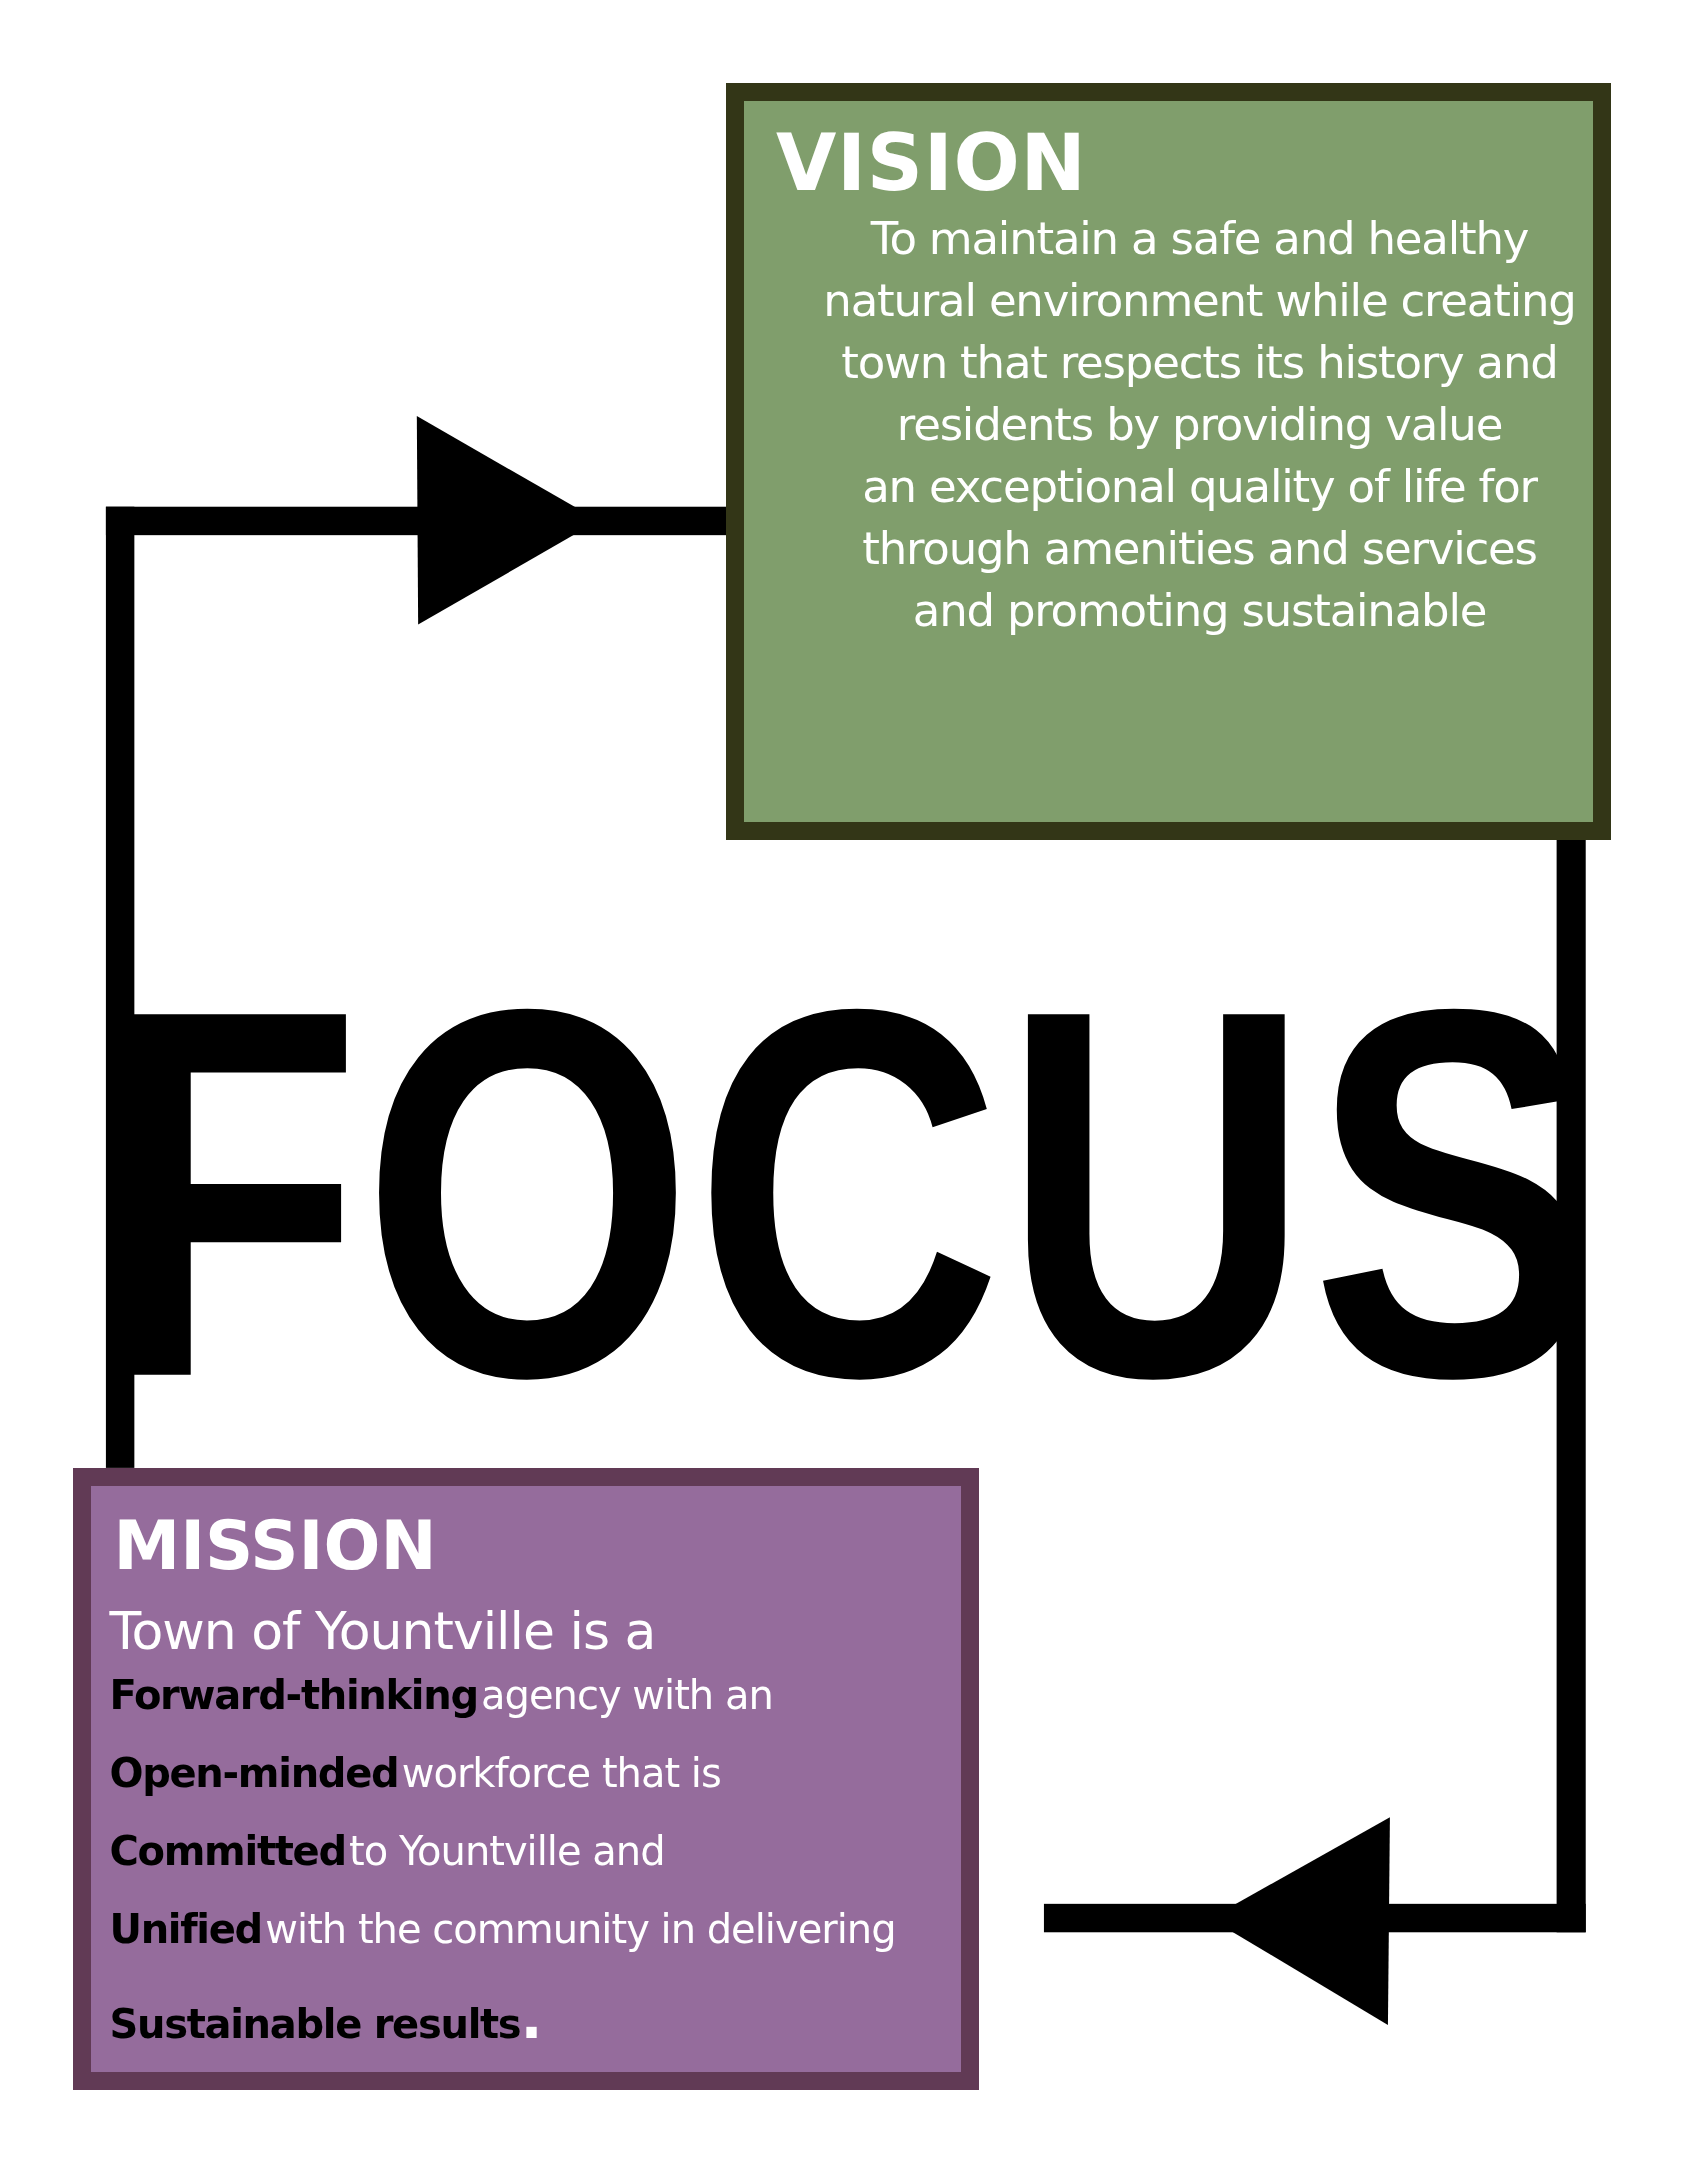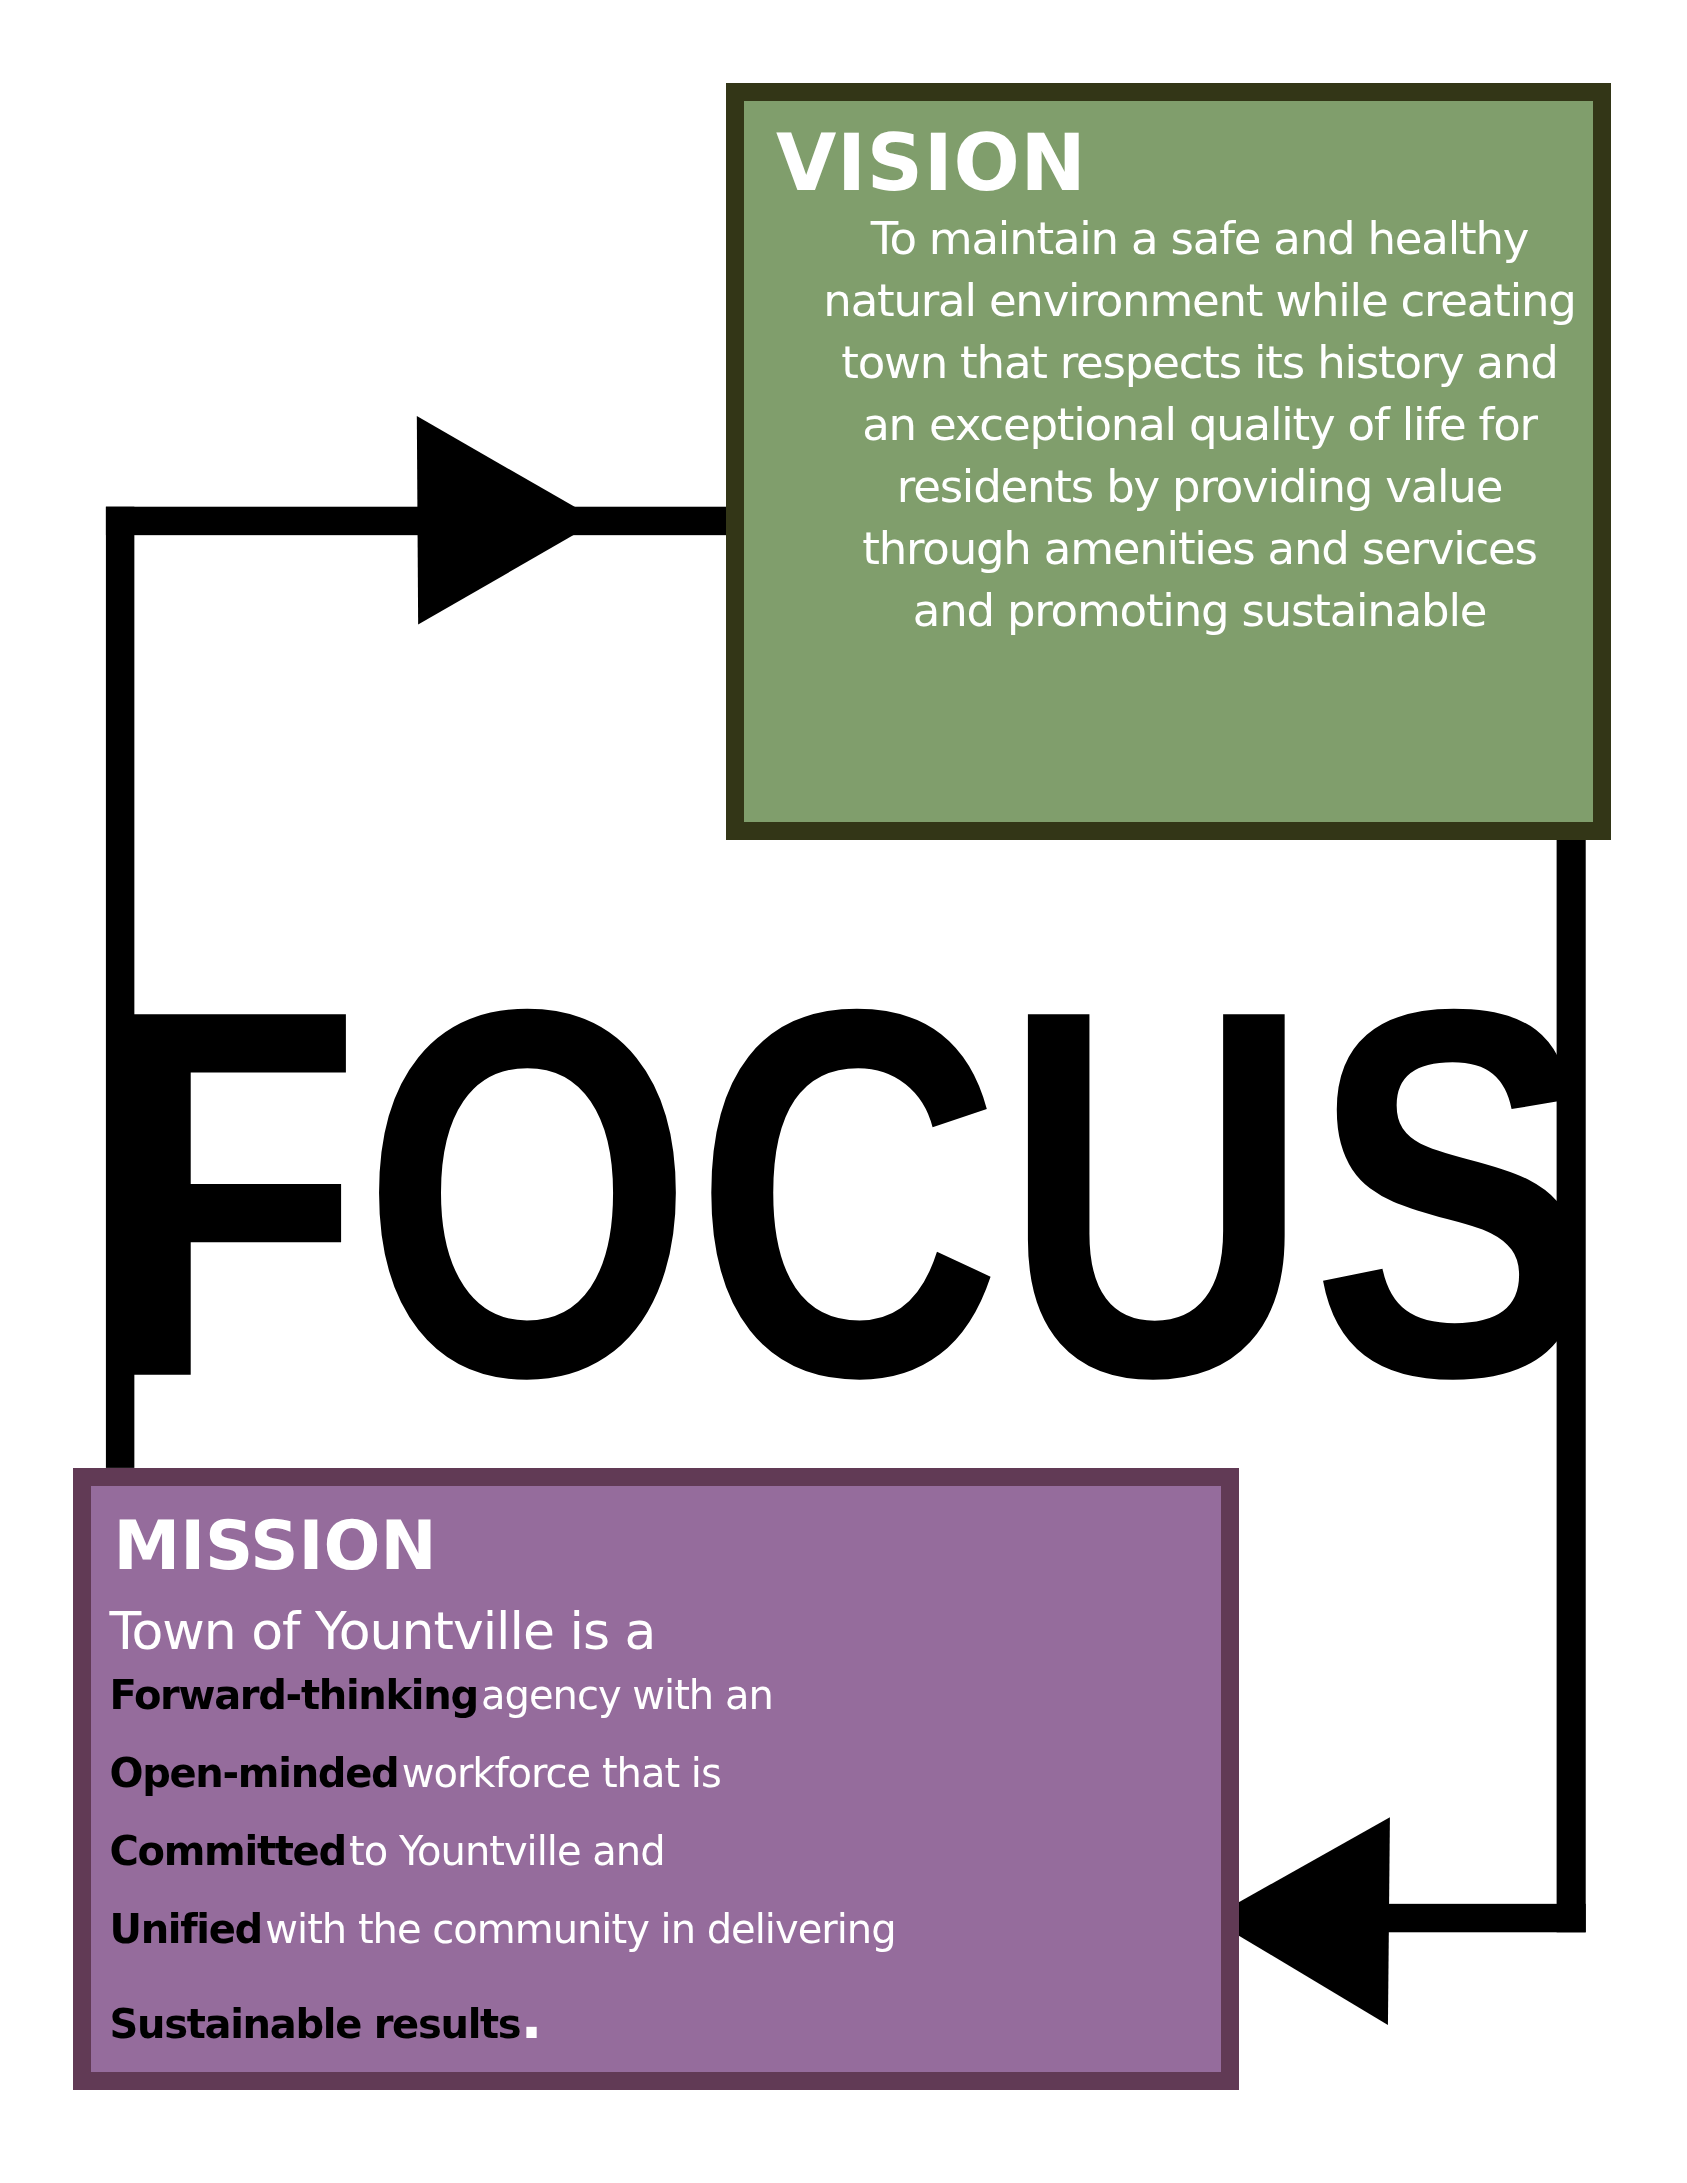--- a/index.html
+++ b/index.html
@@ -1,20 +1,20 @@
 <!DOCTYPE html>
 <html style="font-size:10.6px"><head>
 <meta charset="utf-8">
 <style>
   html, body { margin:0; padding:0; background:#ffffff; }
   body { width:1687px; height:2183px; position:relative; overflow:hidden; font-family:"DejaVu Sans", sans-serif; }
   .layer { position:absolute; left:0; top:0; width:1687px; height:2183px; }
   .box { position:absolute; box-sizing:border-box; }
   .vision-box { left:726px; top:83px; width:885px; height:757px; background:#809e6c; border:18px solid #333617; }
-  .mission-box { left:73px; top:1468px; width:1166px; height:622px; background:#956c9c; border:18.5px solid #613a55; }
+  .mission-box { left:73px; top:1468px; width:906px; height:622px; background:#956c9c; border:18.5px solid #613a55; }
   .title { position:absolute; color:#ffffff; font-family:"DejaVu Sans", sans-serif; font-weight:bold; white-space:nowrap; }
   .vision-title { left:32px; top:16.5px; font-size:78px; letter-spacing:0.7px; }
   .vision-text { position:absolute; left:32px; top:107px; width:847px; color:#ffffff; font-family:"DejaVu Sans", sans-serif; font-size:45px; line-height:62px; letter-spacing:-1.2px;text-align:center; }
   .vision-text .vline { display:block; white-space:nowrap; }
   .mission-title { left:22.5px; top:21px; font-size:67px; }
   .mission-body { position:absolute; left:18.5px; top:122px; width:939px; font-family:"DejaVu Sans", sans-serif; }
   .mline { display:block; white-space:nowrap; height:78px; position:relative; }
   .mline.intro { height:64px; font-size:52px; color:#ffffff; letter-spacing:-1px; line-height:46px; }
   .kw { color:#000000; font-weight:bold; font-size:40px; letter-spacing:-1.3px; }
   .rest { color:#ffffff; font-size:40px; letter-spacing:-1px; }
@@ -46,22 +46,22 @@
 
   <polygon points="2101,2747 1829,2900 2098,3061" fill="#000000"></polygon>
 </svg>
 
 <div class="box vision-box">
   <div class="title vision-title">VISION</div>
   <div class="vision-text">
     <span class="vline">To maintain a safe and healthy</span>
     <span class="vline">natural environment while creating</span>
     <span class="vline">town that respects its history and</span>
+    <span class="vline">residents by providing value</span>
     <span class="vline">an exceptional quality of life for</span>
-    <span class="vline">residents by providing value</span>
     <span class="vline">through amenities and services</span>
     <span class="vline">and promoting sustainable</span>
   </div>
 </div>
 
 <div class="box mission-box">
   <div class="title mission-title">MISSION</div>
   <div class="mission-body">
     <span class="mline intro">Town of Yountville is a</span>
     <span class="mline">

